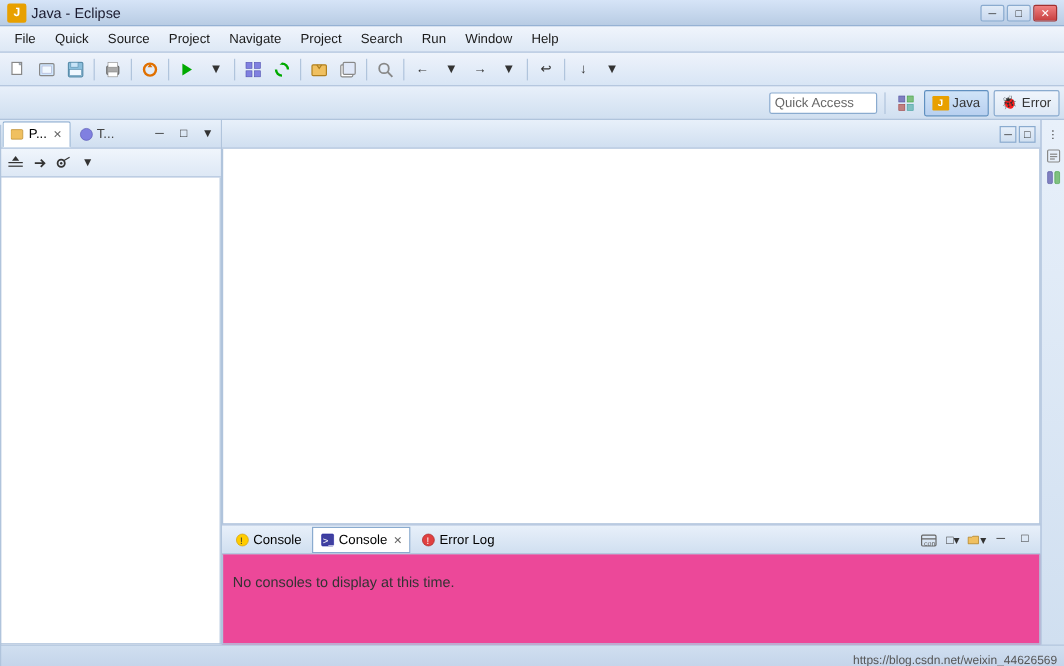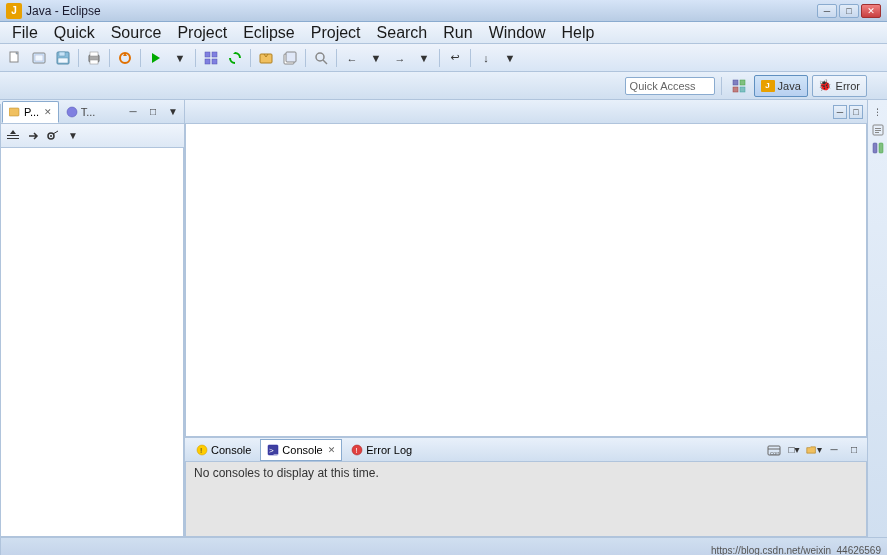--- a/index.html
+++ b/index.html
@@ -71,21 +71,21 @@
       height: 22px;
       display: flex;
       align-items: center;
       padding: 0 4px;
       border-bottom: 1px solid #b0c4dc;
     }
     .menu-item {
       padding: 2px 8px;
       cursor: pointer;
       color: #1a1a1a;
-      font-size: 16px;
+      font-size: 11px;
       height: 100%;
       display: flex;
       align-items: center;
     }
 
     
     #toolbar {
       background: linear-gradient(to bottom, #eef3fb, #d8e5f5);
       height: 28px;
       display: flex;
@@ -113,21 +113,21 @@
       margin: 0 2px;
     }
 
     
     #perspective-bar {
       background: linear-gradient(to bottom, #e8f0fa, #d0dff0);
       height: 28px;
       display: flex;
       align-items: center;
       justify-content: flex-end;
-      padding: 0 20px;
+      padding: 0 4px;
       border-bottom: 1px solid #b0c4dc;
       gap: 4px;
     }
     #quick-access {
       border: 1px solid #8aabcf;
       background: white;
       height: 18px;
       width: 90px;
       font-size: 11px;
       color: #666;
@@ -313,23 +313,23 @@
       border-bottom: 1px solid #b0c4dc;
       gap: 2px;
     }
     #bottom-tab-toolbar {
       margin-left: auto;
       display: flex;
       align-items: center;
       gap: 2px;
     }
     #bottom-content {
-      background: #e5e5e5;
+      background: #ec4899;
       flex: 1;
-      padding: 4px 8px;
+      padding: 16px 8px;
       font-size: 12px;
       color: #333;
       border: 1px solid #b0c4dc;
       border-top: none;
       height: calc(100% - 24px);
     }
     .bottom-tab {
       height: 22px;
       padding: 0 6px;
       display: flex;
@@ -388,21 +388,21 @@
     <div class="title-btn">□</div>
     <div class="title-btn close">✕</div>
   </div>
 </div>
 
 <div id="menu-bar">
   <div class="menu-item">File</div>
   <div class="menu-item">Quick</div>
   <div class="menu-item">Source</div>
   <div class="menu-item">Project</div>
-  <div class="menu-item">Eclipse</div>
+  <div class="menu-item">Navigate</div>
   <div class="menu-item">Project</div>
   <div class="menu-item">Search</div>
   <div class="menu-item">Run</div>
   <div class="menu-item">Window</div>
   <div class="menu-item">Help</div>
 </div>
 
 <div id="toolbar">
 
   <div class="toolbar-btn">

